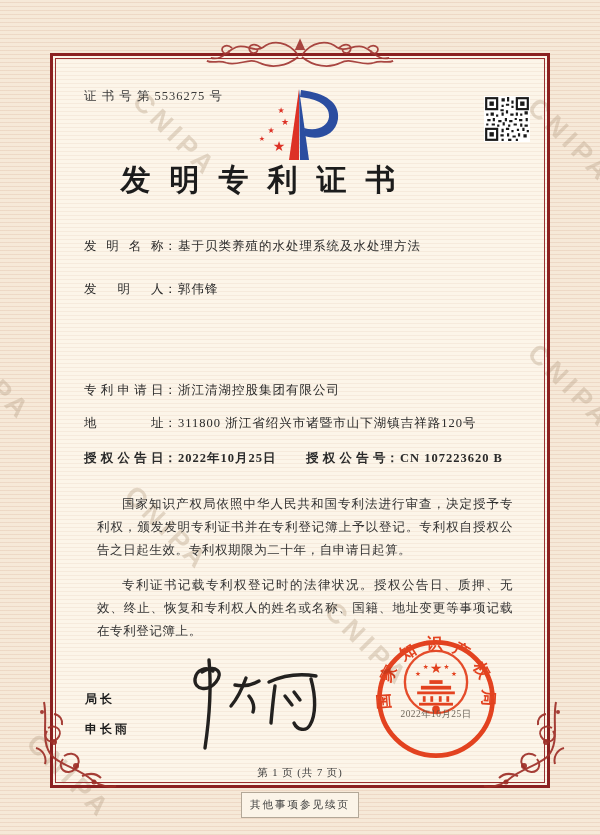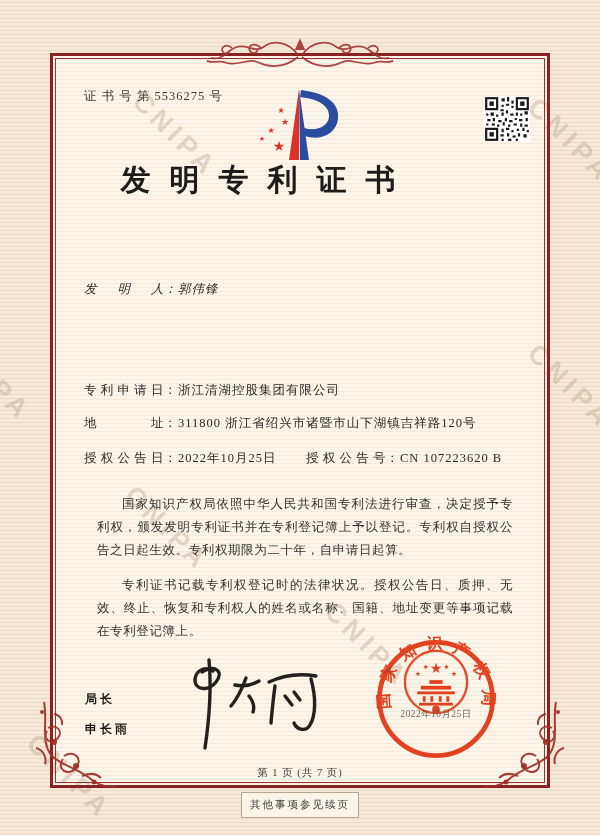--- a/index.html
+++ b/index.html
@@ -187,30 +187,33 @@
         <rect x="3" y="31" width="8" height="8" fill="#fff"></rect>
       <rect x="5" y="5" width="4" height="4"></rect>
         <rect x="33" y="5" width="4" height="4"></rect>
         <rect x="5" y="33" width="4" height="4"></rect>
       <path d="M16 2h3v3h-3z M21 1h2v4h-2z M25 4h2v3h-2z M16 8h2v2h-2z M20 7h3v2h-3z M25 9h2v2h-2z M15 12h3v2h-3z M2 16h2v2H2z M6 15h3v3H6z M11 17h2v2h-2z M16 15h2v3h-2z M20 13h2v3h-2z M24 16h3v2h-3z M29 15h2v3h-2z M33 16h2v2h-2z M37 14h3v3h-3z M3 21h3v2H3z M8 20h2v3H8z M13 22h3v2h-3z M19 20h2v3h-2z M23 22h3v2h-3z M28 20h2v2h-2z M32 21h3v2h-3z M38 20h2v3h-2z M2 25h2v2H2z M7 25h3v2H7z M12 26h2v2h-2z M17 24h2v3h-2z M22 26h2v2h-2z M27 25h3v2h-3z M33 25h2v3h-2z M37 26h3v2h-3z M16 30h2v3h-2z M20 29h3v2h-3z M25 31h2v2h-2z M30 30h2v2h-2z M35 29h2v3h-2z M39 31h2v2h-2z M15 35h3v2h-3z M21 34h2v3h-2z M26 36h3v2h-3z M31 34h2v3h-2z M36 35h3v3h-3z M16 39h2v2h-2z M22 39h3v2h-3z M29 39h2v2h-2z"></path>
     </g>
   </svg>
 
   <div class="title">发明专利证书</div>
 
-  <div class="field-row" style="top:281px;font-style:italic;">
+  <div class="field-row" style="top:238px;">
+    <span class="flabel">发明名称</span><span class="fcolon">：</span><span class="fvalue">基于贝类养殖的水处理系统及水处理方法</span>
+  </div>
+  <div class="field-row" style="top:281px;">
     <span class="flabel">发明人</span><span class="fcolon">：</span><span class="fvalue">郭伟锋</span>
   </div>
   <div class="field-row" style="top:382px;">
     <span class="flabel">专利申请日</span><span class="fcolon">：</span><span class="fvalue">浙江清湖控股集团有限公司</span>
   </div>
   <div class="field-row" style="top:415px;">
     <span class="flabel">地址</span><span class="fcolon">：</span><span class="fvalue">311800 浙江省绍兴市诸暨市山下湖镇吉祥路120号</span>
   </div>
-  <div class="field-row" style="top:450px; width:442px;">
+  <div class="field-row" style="top:450px; width:442px;font-weight:bold;">
     <span>
       <span class="flabel">授权公告日</span><span class="fcolon">：</span><span class="fvalue">2022年10月25日</span>
     </span>
     <span class="field-col2">
       <span class="flabel">授权公告号</span><span class="fcolon">：</span><span class="fvalue">CN 107223620 B</span>
     </span>
   </div>
 
   <div class="body-block">
     <p>国家知识产权局依照中华人民共和国专利法进行审查，决定授予专利权，颁发发明专利证书并在专利登记簿上予以登记。专利权自授权公告之日起生效。专利权期限为二十年，自申请日起算。</p>

